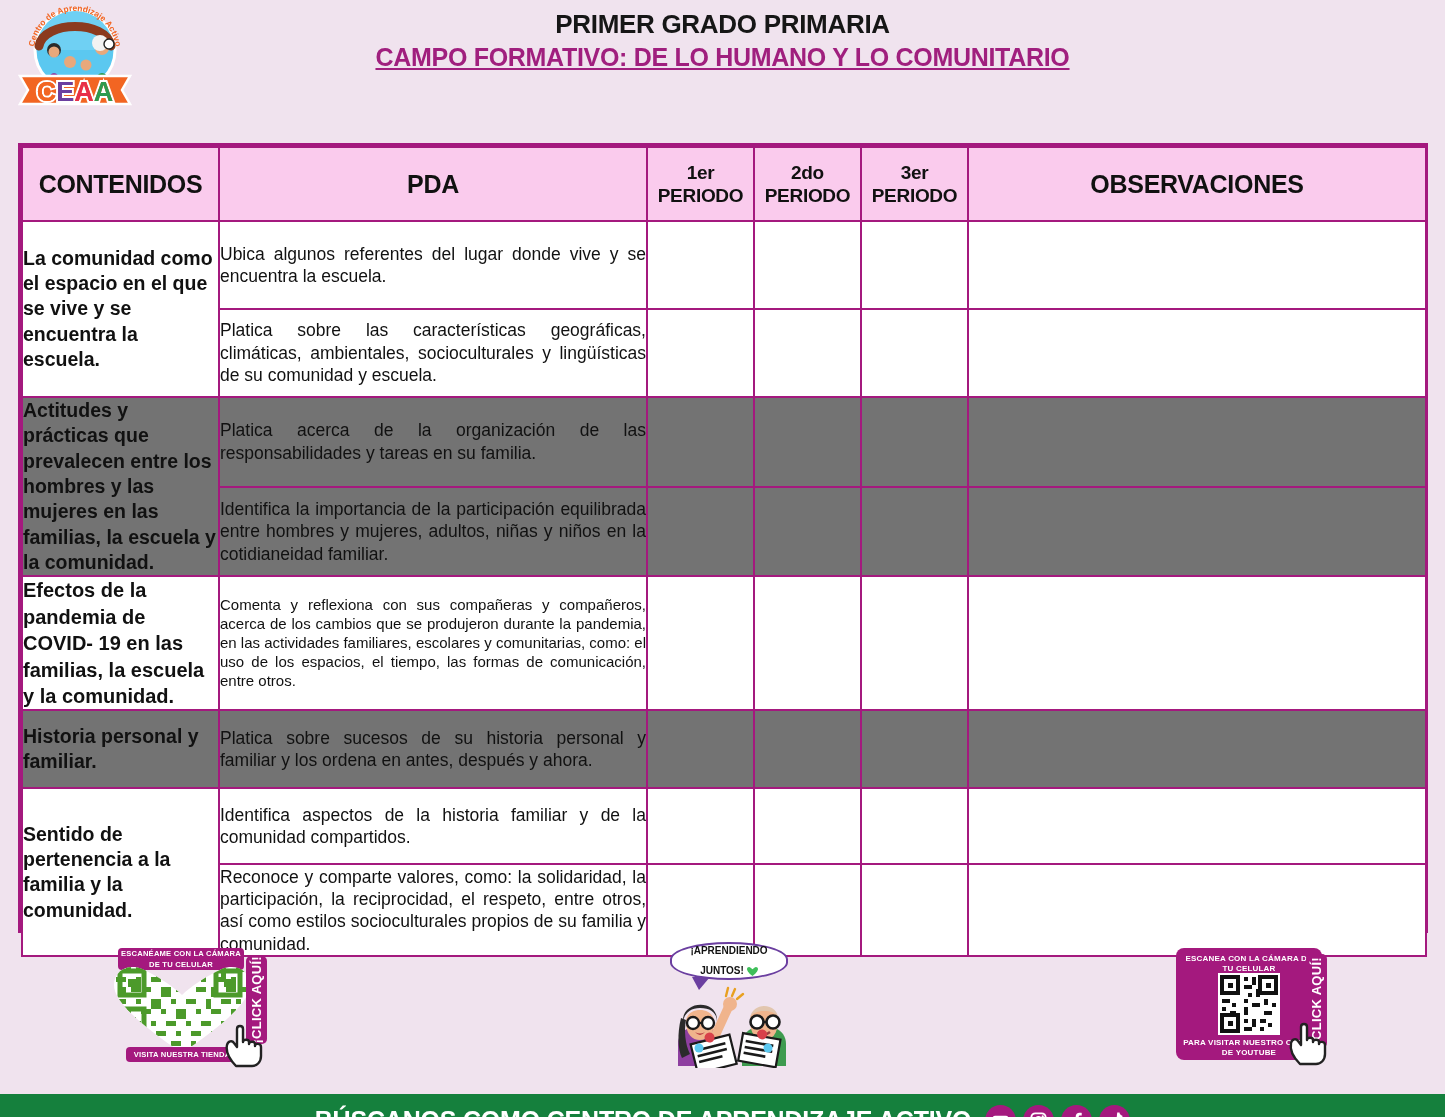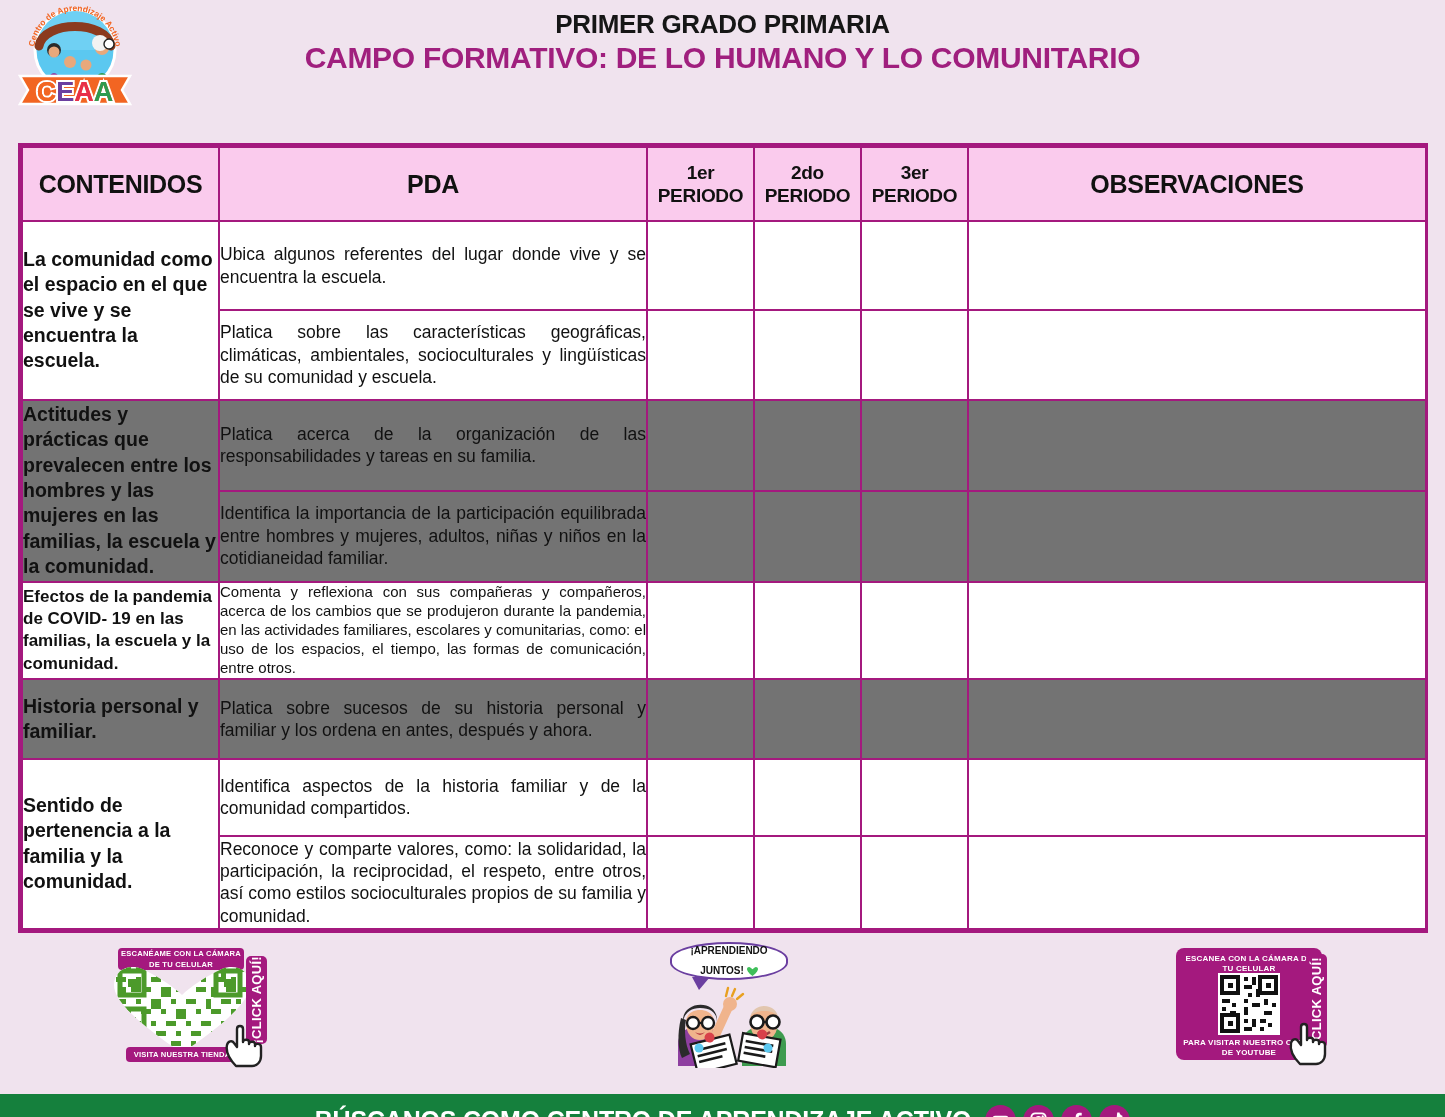--- a/index.html
+++ b/index.html
@@ -37,23 +37,24 @@
     font-size: 26px; font-weight: 700; color: #161616;
     letter-spacing: -0.3px; line-height: 33px;
     white-space: nowrap;
   }
   .title-line2 {
     font-size: 26px; font-weight: 700; color: #161616;
     letter-spacing: -0.3px; line-height: 33px;
     white-space: nowrap;
   }
   .title-line3 {
-    font-size: 30px; font-weight: 700; color: #A01F7E;
+    font-size: 25px; font-weight: 700; color: #A01F7E;
     letter-spacing: -0.3px; line-height: 33px;
     white-space: nowrap;
+    text-decoration: underline;
   }
 
   .badge {
     position: absolute; right: 8px; top: 14px;
     width: 155px; height: 62px;
     background: #A4197E;
     border-radius: 10px;
     display: flex; flex-direction: column;
     align-items: center; justify-content: center;
     color: #FFFFFF;
@@ -99,21 +100,21 @@
   .th-per { font-size: 19px; line-height: 23px; letter-spacing: -0.3px; }
 
   td.cont-cell {
     text-align: left;
     font-weight: 700;
     color: #111111;
     padding: 4px 6px;
     line-height: 1.30;
   }
   td.cont-cell .t-lg   { font-size: 19.5px; display:block; }
-  td.cont-cell .t-sm   { font-size: 17px; display:block; line-height:1.32; }
+  td.cont-cell .t-sm   { font-size: 20px; display:block; line-height:1.32; }
 
   td.pda-cell {
     text-align: justify;
     text-align-last: left;
     color: #111111;
     font-size: 17.5px;
     line-height: 1.28;
     padding: 7px 4px 7px 8px;
     vertical-align: middle;
   }

